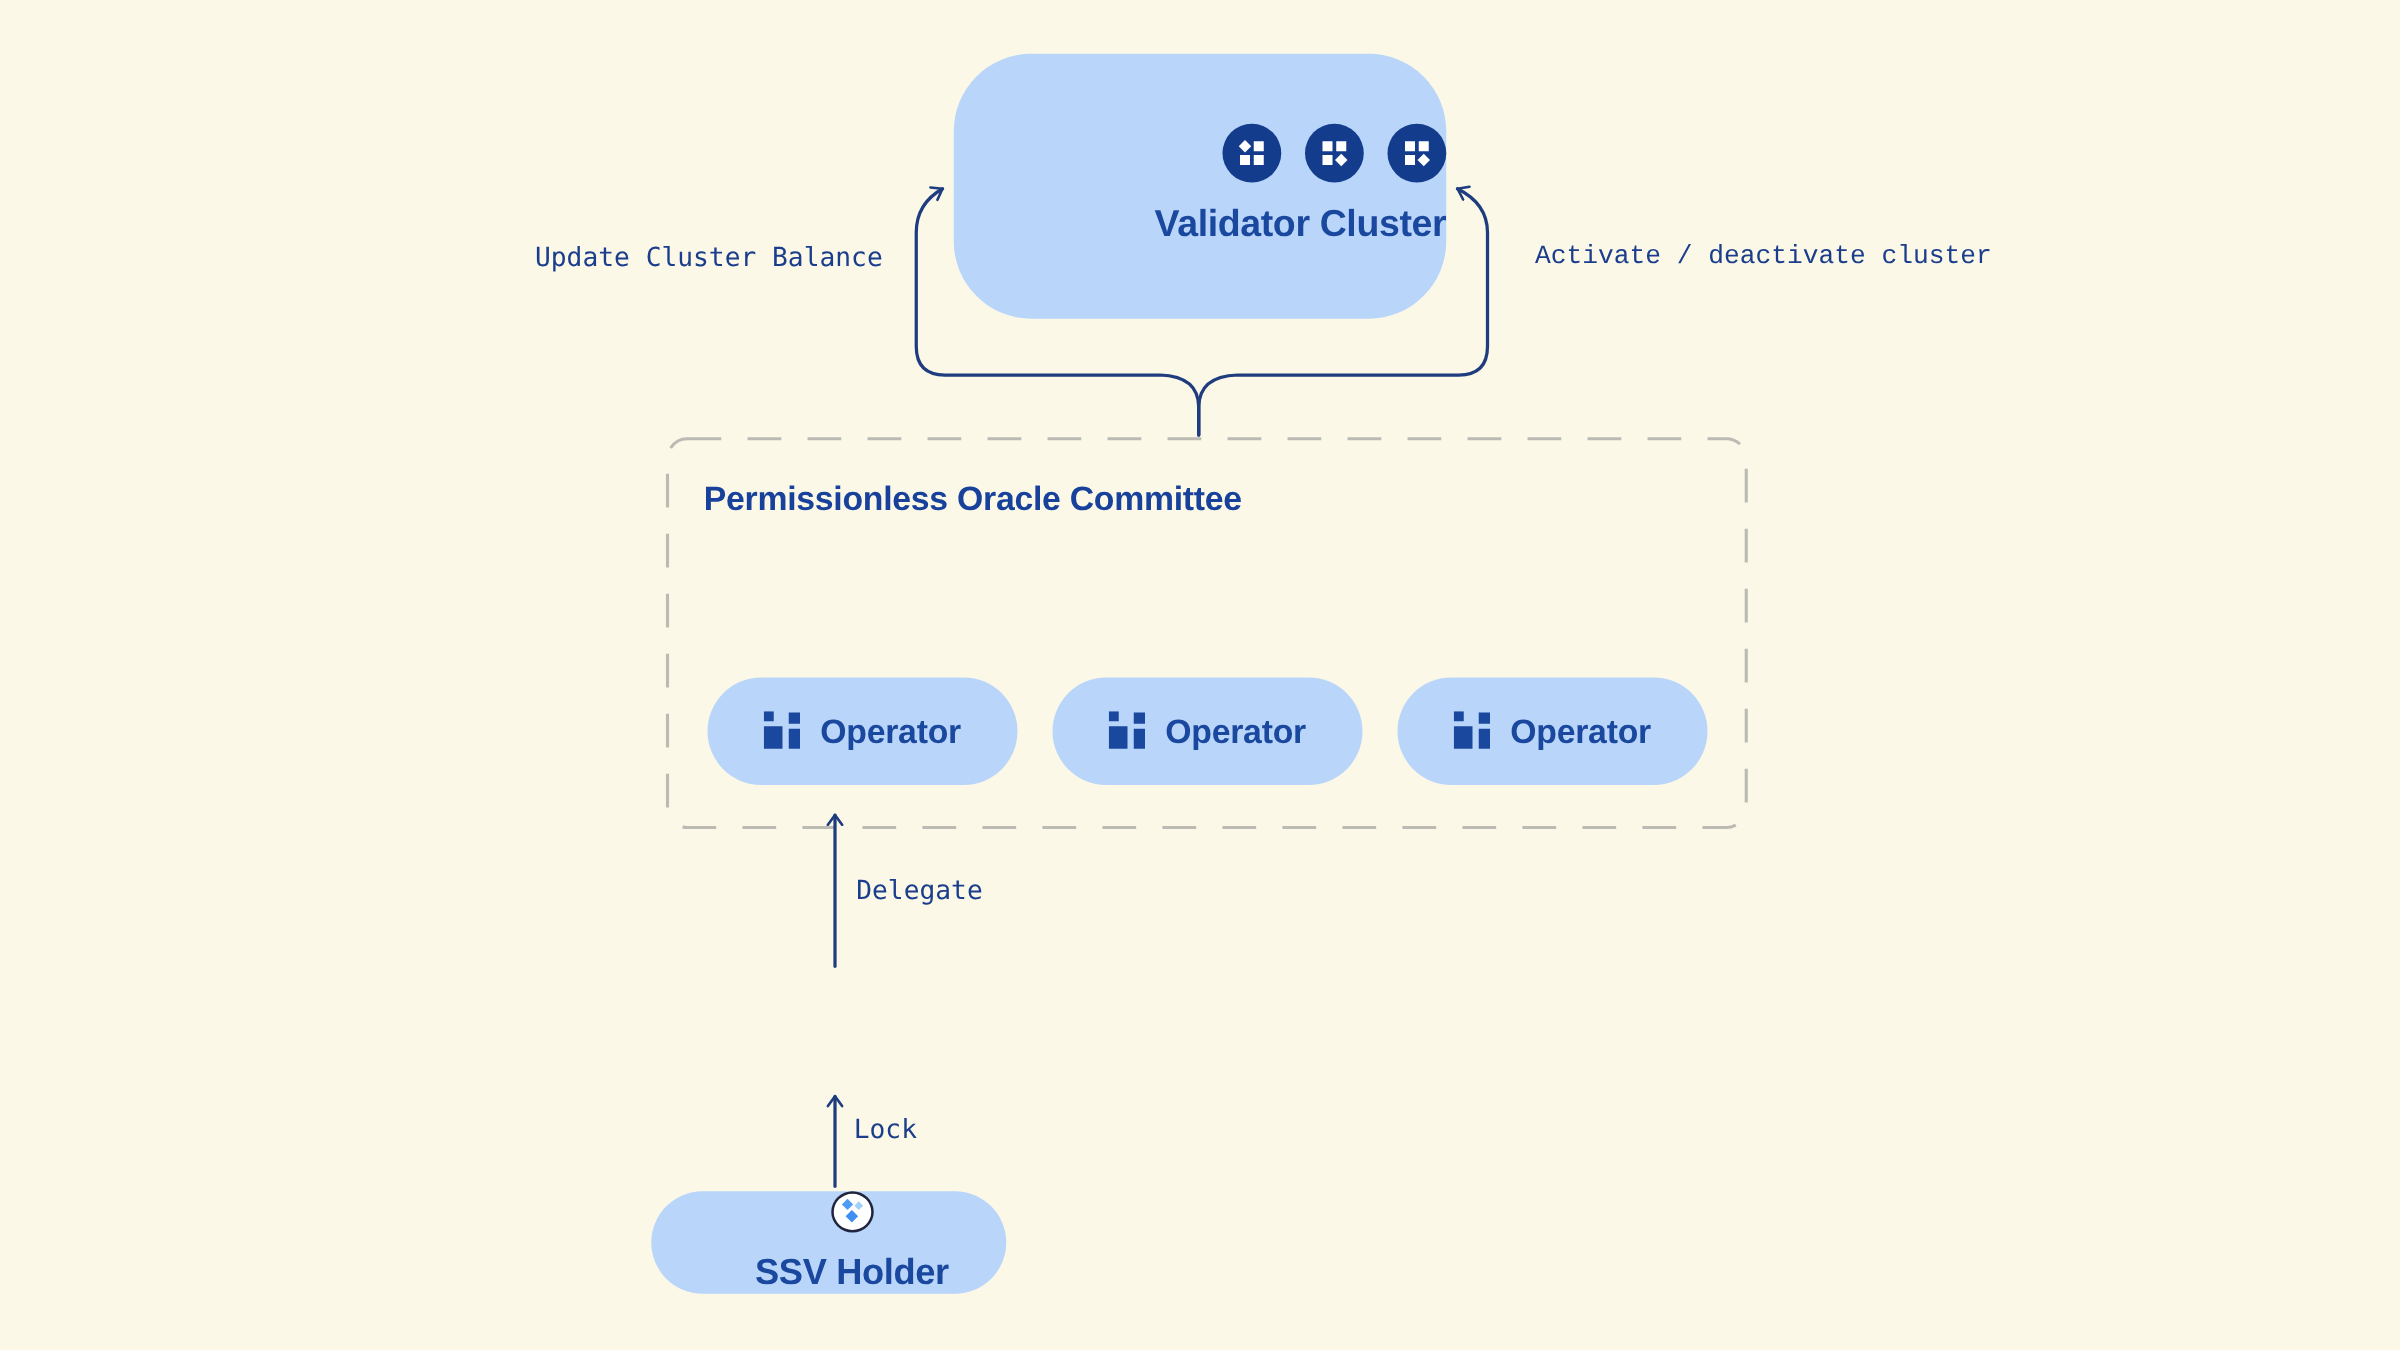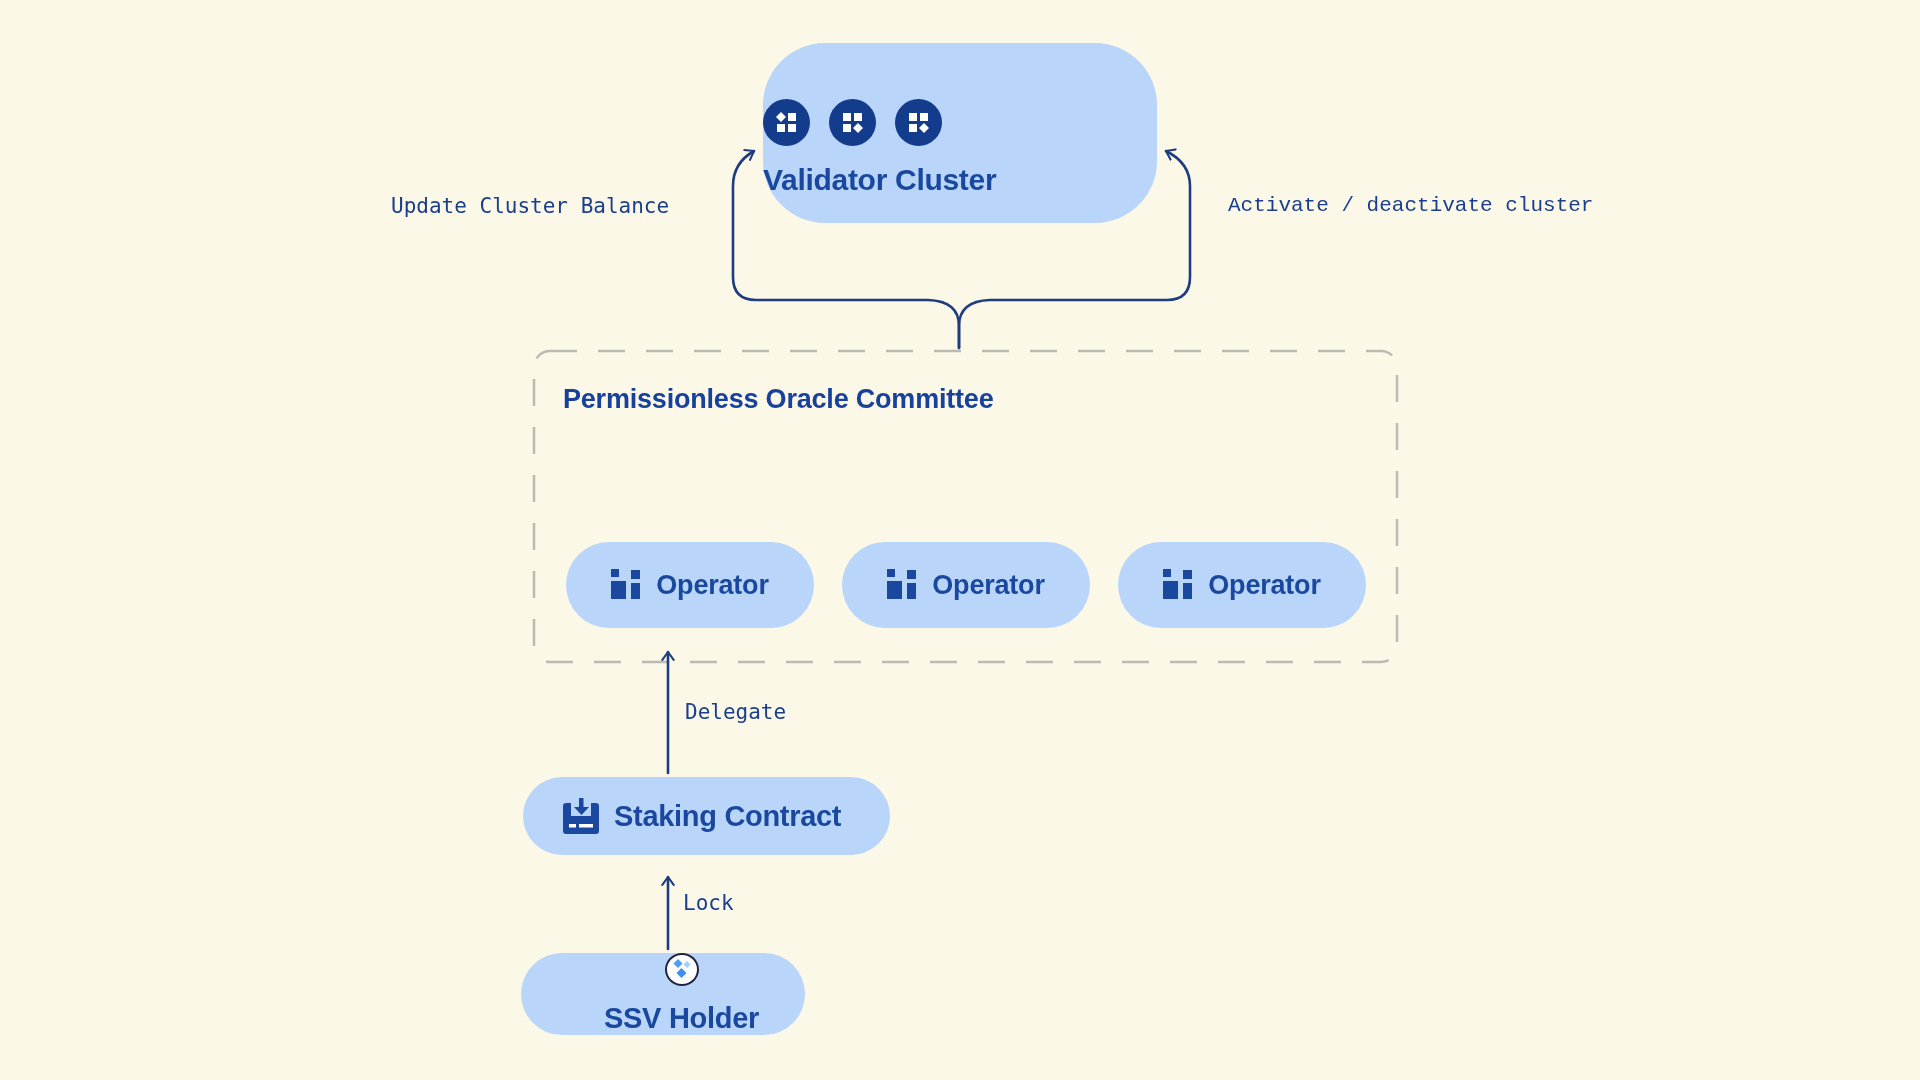--- a/index.html
+++ b/index.html
@@ -7,43 +7,43 @@
     position:relative;
     width:1920px;height:1080px;
     background:#FBF8E8;
     overflow:hidden;
     font-family:"Liberation Sans", sans-serif;
   }
   .overlay-svg{position:absolute;left:0;top:0;width:1920px;height:1080px;pointer-events:none;}
 
   
   .validator-box{
-    position:absolute;left:763px;top:43px;width:394px;height:180px;
+    position:absolute;left:763px;top:43px;width:394px;height:212px;
     background:#B9D5FA;border-radius:62px;
-    display:flex;flex-direction:column;align-items:flex-start;
+    display:flex;flex-direction:column;align-items:flex-end;
   }
   .circles-row{display:flex;gap:19px;margin-top:56px;}
   .node-circle{
     width:47px;height:47px;border-radius:50%;background:#143C8C;
     display:flex;align-items:center;justify-content:center;
   }
   .grid-glyph{display:grid;grid-template-columns:8px 8px;grid-template-rows:8px 8px;gap:3px;}
   .grid-glyph span{background:#fff;width:8px;height:8px;}
   .grid-glyph.diamond-tl span:nth-child(1){transform:rotate(45deg) scale(.88);}
   .grid-glyph.diamond-br span:nth-child(4){transform:rotate(45deg) scale(.88);}
   .validator-label{
     margin-top:17px;font-size:30px;font-weight:700;color:#1A489E;letter-spacing:-0.3px;
   }
 
   
   .edge-label{
     position:absolute;font-family:"DejaVu Sans Mono", monospace;
     font-size:21px;color:#1B3E8C;white-space:nowrap;
   }
-  .edge-label.update{left:391px;top:194px;}
+  .edge-label.update{left:428px;top:194px;}
   .edge-label.activate{left:1228px;top:194px;font-family:Liberation Mono, monospace;}
   .edge-label.delegate{left:685px;top:700px;}
   .edge-label.lock{left:683px;top:891px;}
 
   
   .committee-box{position:absolute;left:533px;top:350px;width:865px;height:313px;}
   .committee-title{
     position:absolute;left:30px;top:34px;
     font-size:27px;font-weight:700;color:#17419A;letter-spacing:-0.2px;white-space:nowrap;
   }
@@ -156,31 +156,20 @@
           <rect x="0" y="0" width="8" height="8" fill="#1A489E"></rect>
           <rect x="0" y="12" width="15" height="18" fill="#1A489E"></rect>
           <rect x="20" y="1" width="9" height="9" fill="#1A489E"></rect>
           <rect x="20" y="14" width="9" height="16" fill="#1A489E"></rect>
         </svg>
         <span class="op-label">Operator</span>
       </div>
     </div>
   </div>
 
-  <div class="staking-pill">
-    <svg width="38" height="40" viewBox="0 0 38 40">
-      <rect x="1" y="7" width="36" height="31" rx="3" fill="#1A489E"></rect>
-      <rect x="9" y="7" width="20" height="13" fill="#B9D5FA"></rect>
-      <rect x="17" y="2" width="4.5" height="9" fill="#1A489E"></rect>
-      <polygon points="12,11 27,11 19.5,19" fill="#1A489E"></polygon>
-      <rect x="7" y="28" width="7" height="3.5" fill="#fff"></rect>
-      <rect x="17" y="28" width="14" height="3.5" fill="#fff"></rect>
-    </svg>
-    <span class="node-label">Staking Contract</span>
-  </div>
 
   <div class="ssv-pill">
     <div class="ssv-coin">
       <svg width="30" height="30" viewBox="0 0 30 30" style="position:absolute;left:0;top:0;">
         <polygon points="11,4 15.5,8.5 11,13 6.5,8.5" fill="#4D9BF5"></polygon>
         <polygon points="20,6 23.5,9.5 20,13 16.5,9.5" fill="#9FD1FA"></polygon>
         <polygon points="14.5,13 19.5,18 14.5,23 9.5,18" fill="#3F8EF2"></polygon>
       </svg>
     </div>
     <span class="node-label">SSV Holder</span>

